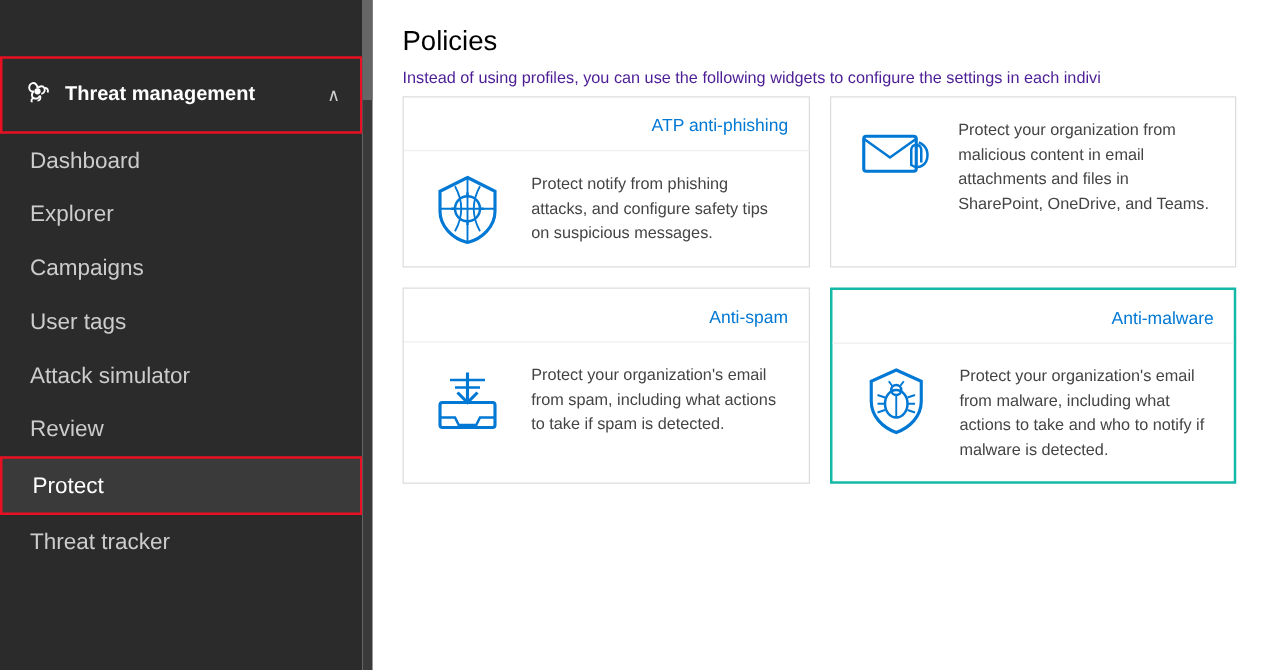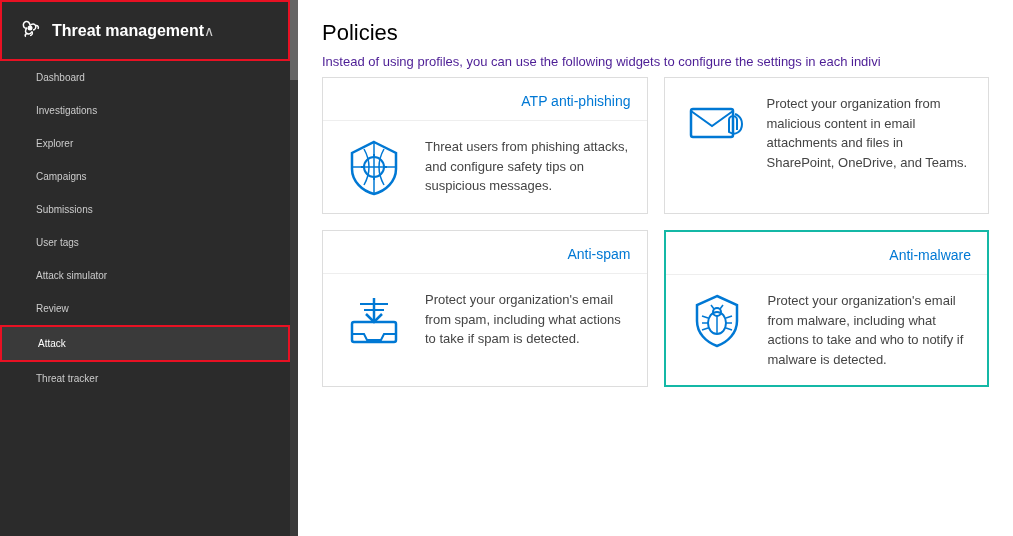--- a/index.html
+++ b/index.html
@@ -13,25 +13,26 @@
       color: #fff;
       display: flex;
       flex-direction: column;
       height: 100%;
       overflow: hidden;
     }
 
     .sidebar-header {
       display: flex;
       align-items: center;
-      justify-content: flex-start;
+      justify-content: space-between;
       padding: 14px 16px;
       border: 2px solid #e81123;
       background: #2b2b2b;
       min-height: 60px;
+      margin-top: 45px;
     }
 
     .sidebar-header-left {
       display: flex;
       align-items: center;
       gap: 10px;
     }
 
     .sidebar-header-title {
       font-size: 16px;
@@ -48,22 +49,22 @@
       display: flex;
       flex-direction: column;
       flex: 1;
       overflow-y: auto;
     }
 
     .sidebar-nav::-webkit-scrollbar { width: 4px; }
     .sidebar-nav::-webkit-scrollbar-thumb { background: #555; }
 
     .nav-item {
-      padding: 11px 36px;
-      font-size: 10px;
+      padding: 11px 24px;
+      font-size: 18px;
       color: #ccc;
       cursor: pointer;
       white-space: nowrap;
     }
 
     .nav-item.selected-red {
       border: 2px solid #e81123;
       color: #fff;
       background: #3a3a3a;
     }
@@ -177,28 +178,26 @@
           <path d="M17.5 9.5 C20 9 21 11 20 13" stroke="white" stroke-width="1.5" fill="none"></path>
         </svg>
       </span>
       <span class="sidebar-header-title">Threat management</span>
     </div>
     <span class="chevron-up">∧</span>
   </div>
 
   <div class="sidebar-nav">
     <div class="nav-item">Dashboard</div>
-    <div class="nav-item">Investigations</div>
     <div class="nav-item">Explorer</div>
     <div class="nav-item">Campaigns</div>
-    <div class="nav-item">Submissions</div>
     <div class="nav-item">User tags</div>
     <div class="nav-item">Attack simulator</div>
     <div class="nav-item">Review</div>
-    <div class="nav-item selected-red">Attack</div>
+    <div class="nav-item selected-red">Protect</div>
     <div class="nav-item">Threat tracker</div>
   </div>
 </div>
 
 <div class="scrollbar-track">
   <div class="scrollbar-thumb"></div>
 </div>
 
 <div class="main-content">
   <h1 class="page-title">Policies</h1>
@@ -219,21 +218,21 @@
             <line x1="8" y1="30" x2="52" y2="30" stroke="#0078d4" stroke-width="1.5"></line>
             <path d="M20 12 Q30 30 20 48" stroke="#0078d4" stroke-width="1.5" fill="none"></path>
             <path d="M40 12 Q30 30 40 48" stroke="#0078d4" stroke-width="1.5" fill="none"></path>
 
             <line x1="30" y1="20" x2="30" y2="17" stroke="#0078d4" stroke-width="2"></line>
             <line x1="30" y1="43" x2="30" y2="40" stroke="#0078d4" stroke-width="2"></line>
             <line x1="20" y1="30" x2="17" y2="30" stroke="#0078d4" stroke-width="2"></line>
             <line x1="43" y1="30" x2="40" y2="30" stroke="#0078d4" stroke-width="2"></line>
           </svg>
         </div>
-        <p class="policy-description">Threat users from phishing attacks, and configure safety tips on suspicious messages.</p>
+        <p class="policy-description">Protect notify from phishing attacks, and configure safety tips on suspicious messages.</p>
       </div>
     </div>
 
     <div class="policy-card">
       <div class="policy-card-body">
         <div class="policy-icon">
           <svg viewBox="0 0 60 60" fill="none" xmlns="http://www.w3.org/2000/svg">
 
             <rect x="5" y="15" width="42" height="28" rx="2" stroke="#0078d4" stroke-width="2.5" fill="none"></rect>
             <path d="M5 17 L26 32 L47 17" stroke="#0078d4" stroke-width="2" fill="none"></path>

